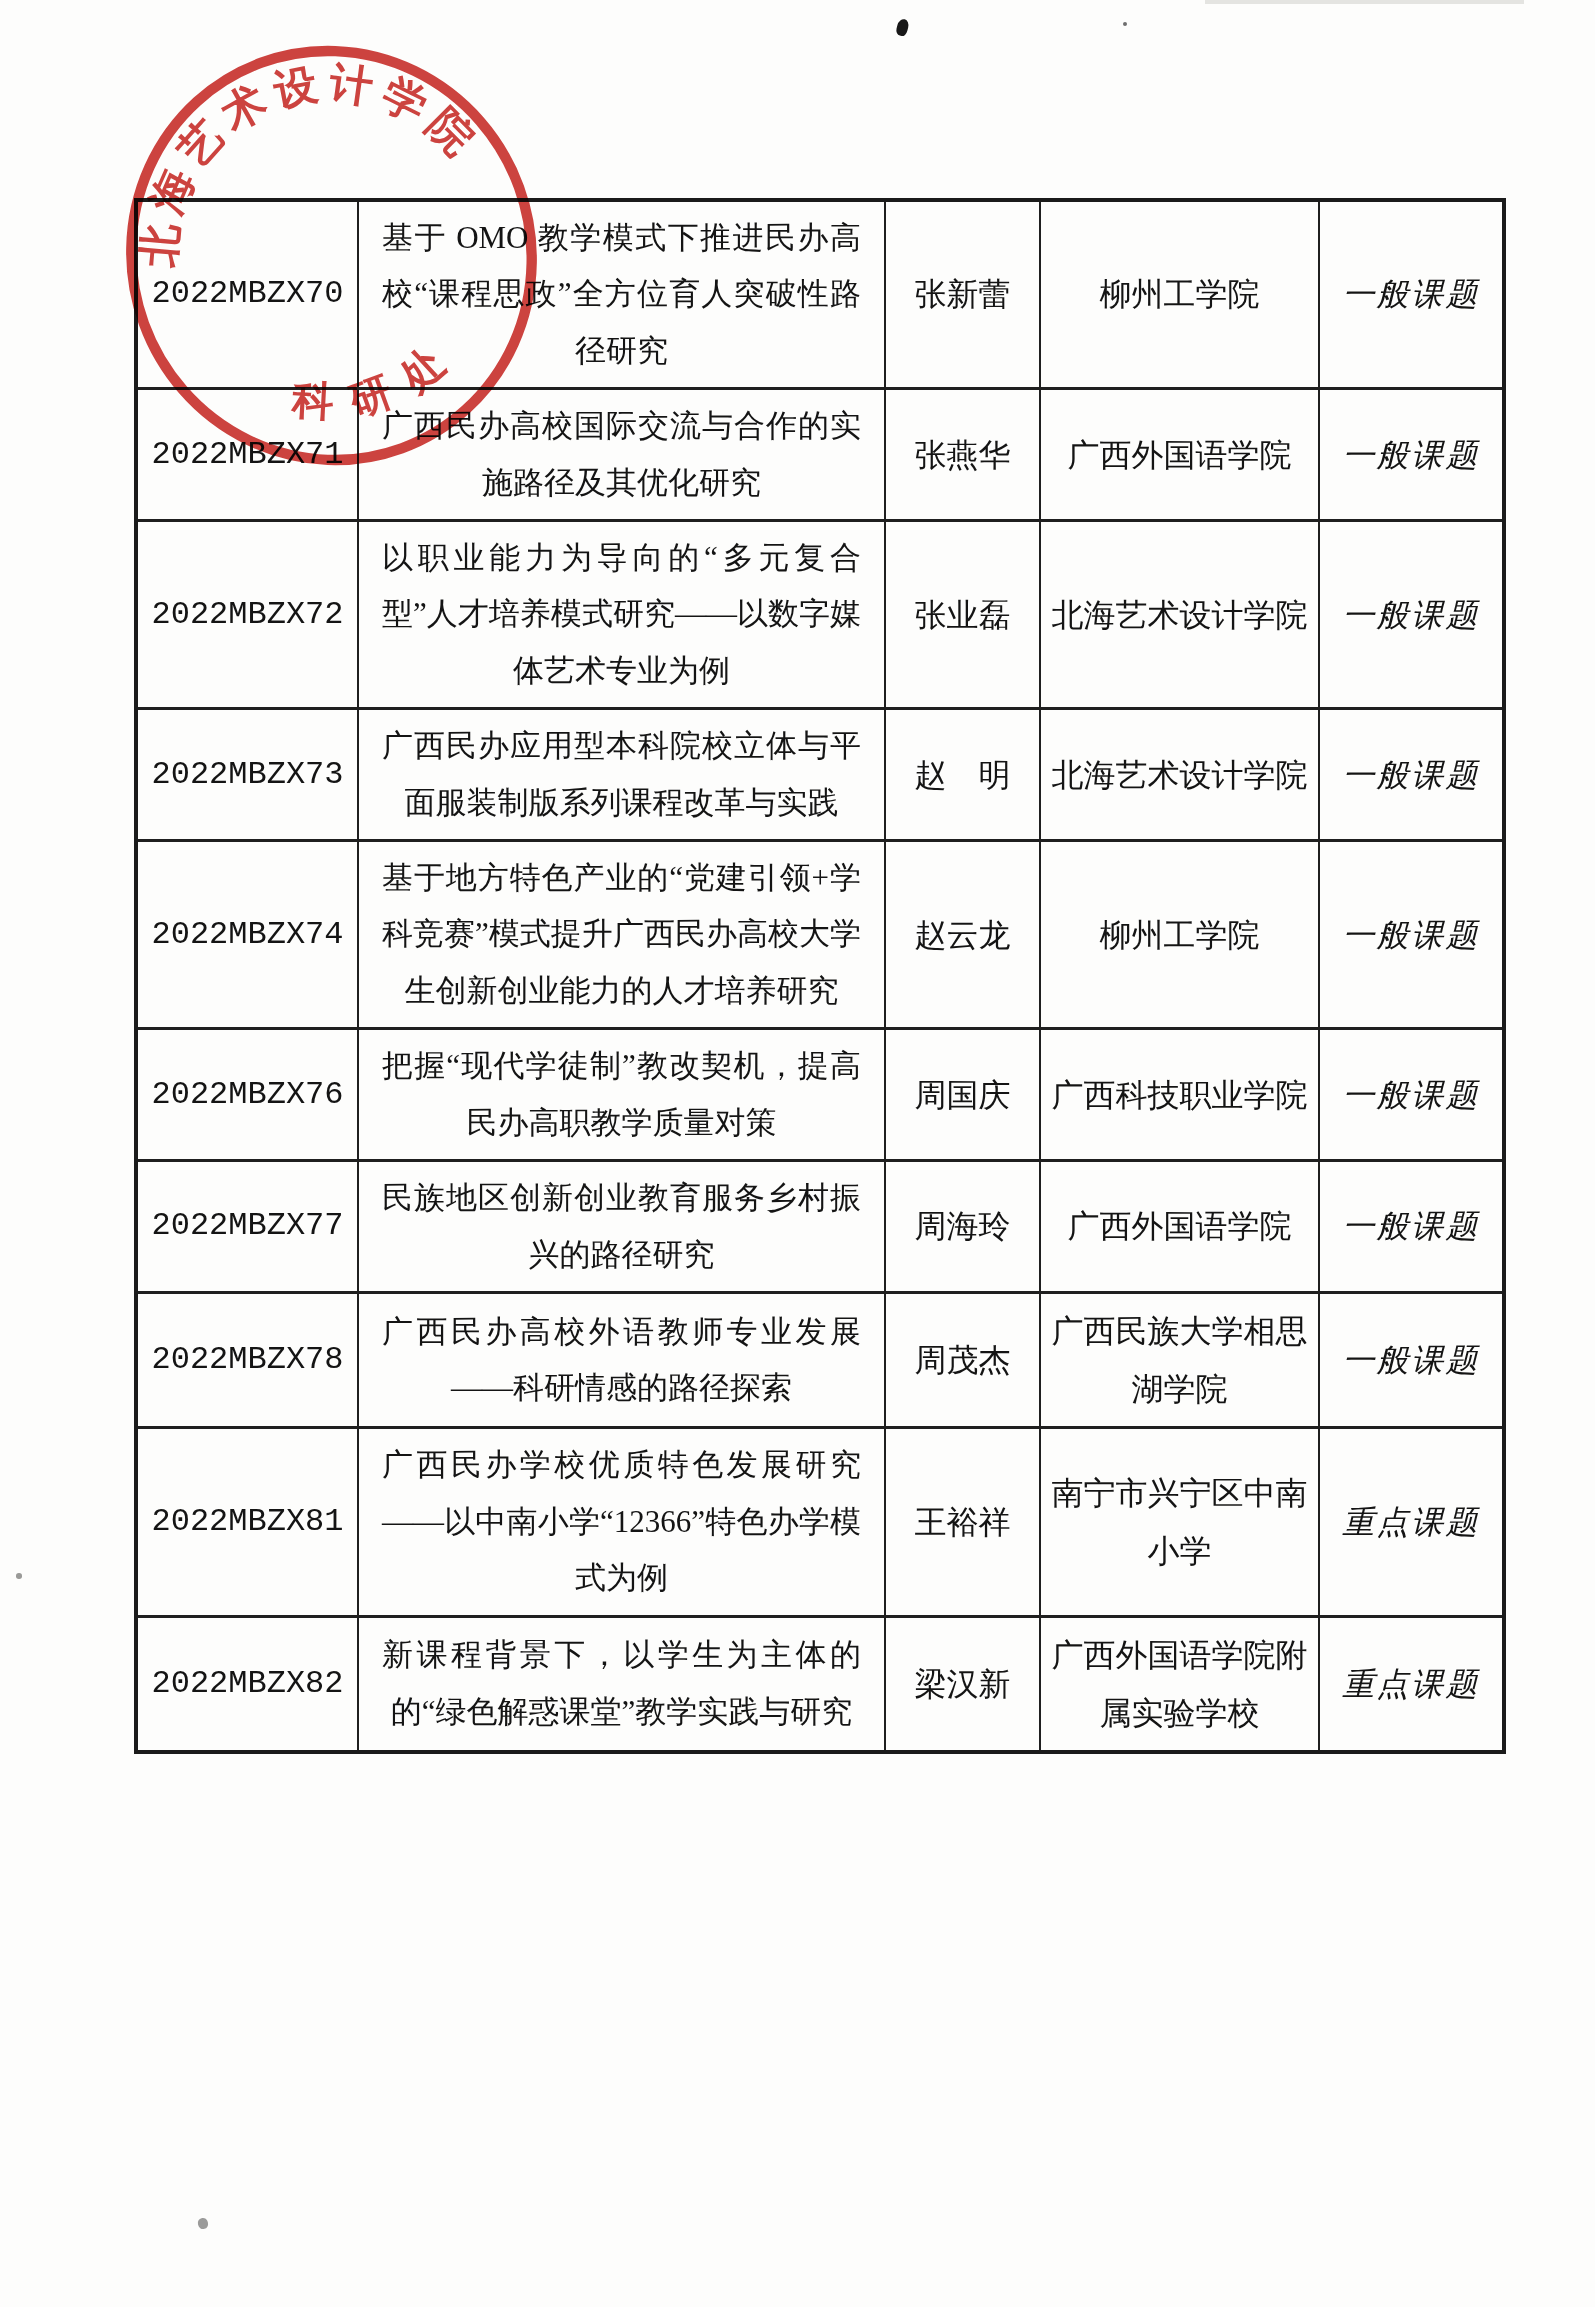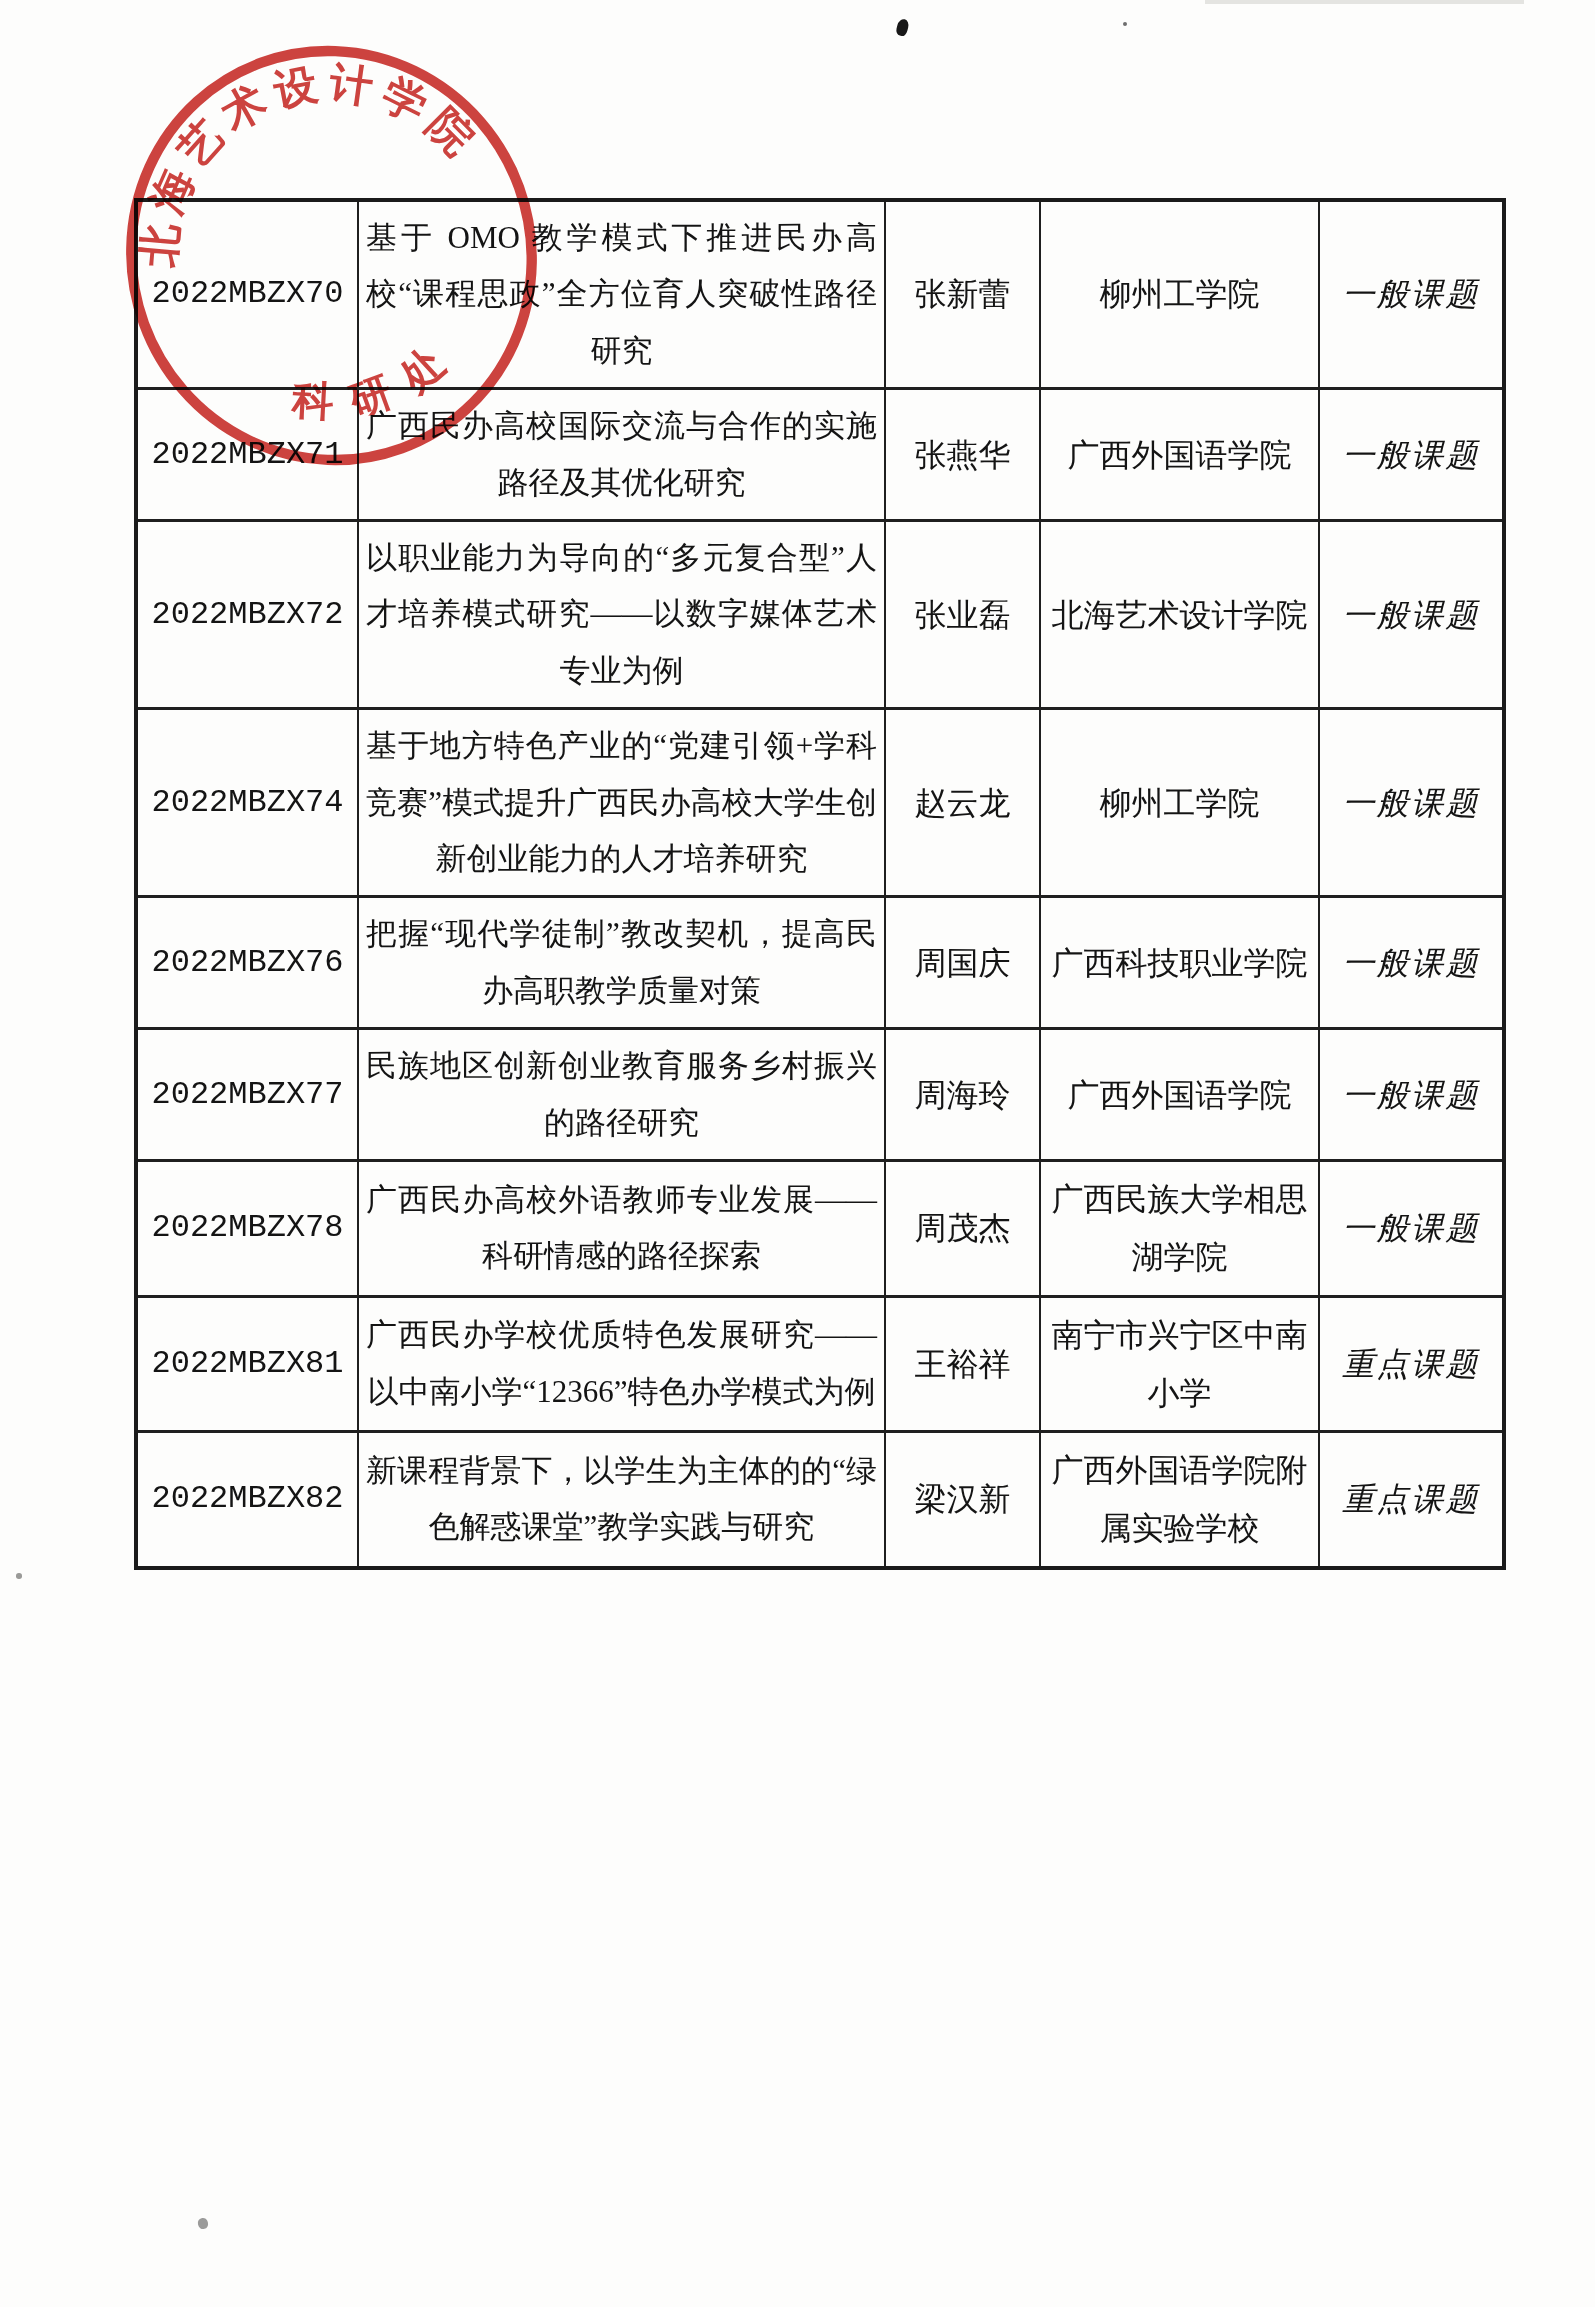--- a/index.html
+++ b/index.html
@@ -36,21 +36,21 @@
     padding:8px 3.2px;
     font-size:32px;
     line-height:1.82;
     color:#141414;
   }
   table.projects-table td:nth-child(1){ letter-spacing:0px;font-family:Liberation Mono, monospace; }
   table.projects-table td:nth-child(2){
     text-align:justify;
     text-align-last:center;
     text-justify:inter-ideograph;
-    padding:8px 7px;
+    padding:8px 23px;
     font-size:31px;
   }
   table.projects-table td:nth-child(4){ padding:8px 9px;margin-left:22px; }
   table.projects-table td:nth-child(5){ letter-spacing:2.4px;font-style:italic; }
 
   
   .stamp{
     position:absolute;
     left:116px;
     top:40px;
@@ -113,20 +113,27 @@
           <td>2022MBZX71</td>
           <td>广西民办高校国际交流与合作的实施路径及其优化研究</td>
           <td>张燕华</td>
           <td>广西外国语学院</td>
           <td>一般课题</td>
         </tr>
         <tr>
           <td>2022MBZX72</td>
           <td>以职业能力为导向的“多元复合型”人才培养模式研究——以数字媒体艺术专业为例</td>
           <td>张业磊</td>
+          <td>北海艺术设计学院</td>
+          <td>一般课题</td>
+        </tr>
+        <tr>
+          <td>2022MBZX73</td>
+          <td>广西民办应用型本科院校立体与平面服装制版系列课程改革与实践</td>
+          <td>赵　明</td>
           <td>北海艺术设计学院</td>
           <td>一般课题</td>
         </tr>
         <tr>
           <td>2022MBZX74</td>
           <td>基于地方特色产业的“党建引领+学科竞赛”模式提升广西民办高校大学生创新创业能力的人才培养研究</td>
           <td>赵云龙</td>
           <td>柳州工学院</td>
           <td>一般课题</td>
         </tr>

